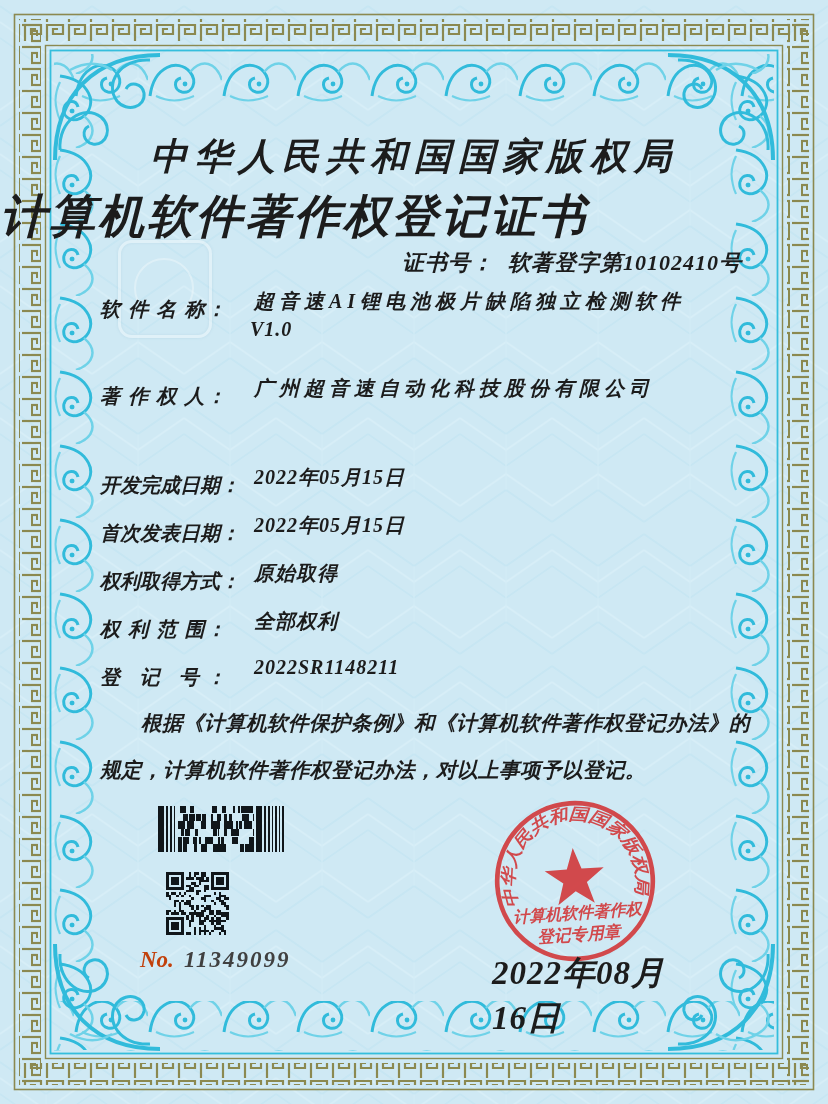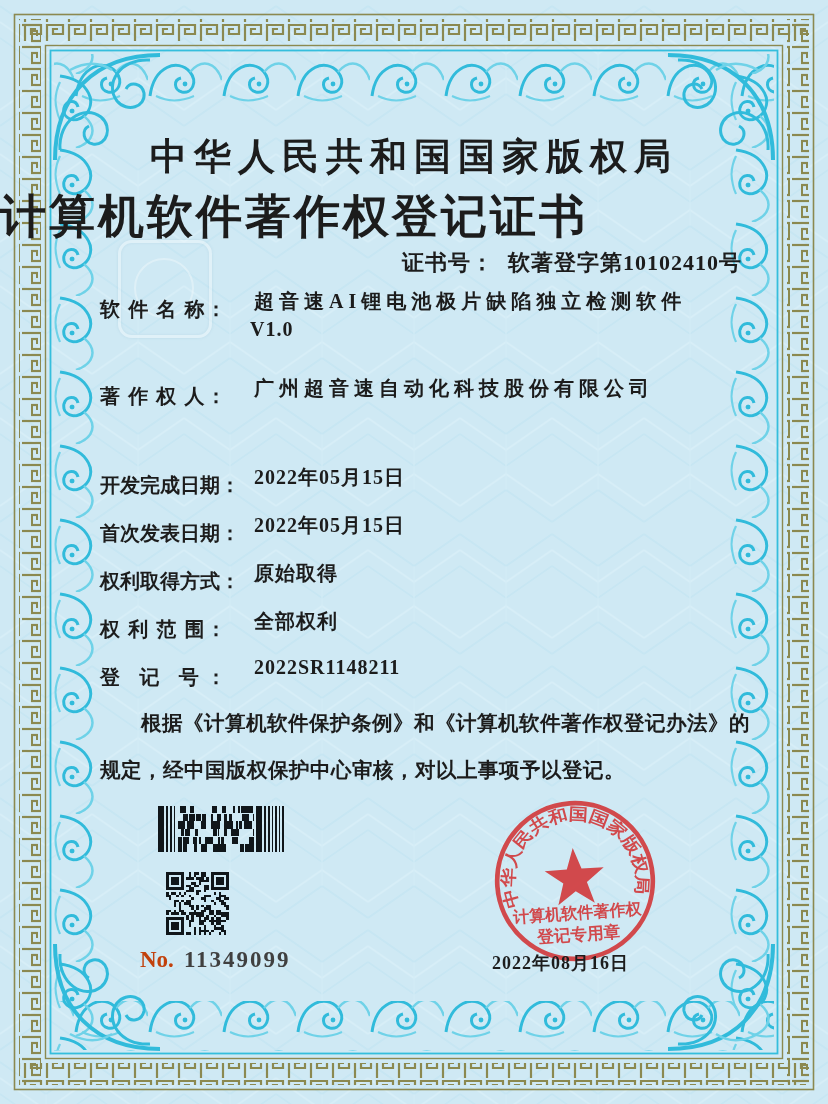--- a/index.html
+++ b/index.html
@@ -1,17 +1,17 @@
 <!DOCTYPE html>
 <html><head>
 <meta charset="utf-8">
 <style>
   html,body{margin:0;padding:0;}
   body{width:828px;height:1104px;background:#cfe9f4;font-family:"Liberation Serif","DejaVu Serif",serif;}
-  .cert{position:relative;width:828px;height:1104px;overflow:hidden;background:#cfe9f4;}
+  .cert{position:relative;width:828px;height:1104px;overflow:hidden;background:#cfe9f4;font-style:italic;}
   .deco{position:absolute;left:0;top:0;width:828px;height:1104px;pointer-events:none;}
   .content{position:absolute;left:0;top:0;width:828px;height:1104px;z-index:3;color:#1c1c1c;}
 
   .authority{position:absolute;top:132px;left:0;width:828px;text-align:center;
     font-size:37px;font-weight:700;letter-spacing:7px;}
   .cert-title{position:absolute;top:186px;left:0;width:676px;text-align:left;
     font-size:46px;font-weight:700;letter-spacing:3px;}
   .certno{position:absolute;top:248px;right:86px;font-size:22px;font-weight:700;letter-spacing:1px;}
   .certno .lbl{margin-right:14px;}
 
@@ -29,21 +29,21 @@
 
   .barcode{position:absolute;left:158px;top:806px;width:128px;height:46px;}
   .qrcode{position:absolute;left:166px;top:872px;width:63px;height:63px;}
 
   .serial{position:absolute;left:140px;top:947px;font-size:23px;}
   .serial .no{color:#c2410c;font-weight:600;margin-right:10px;}
   .serial .num{color:#404040;letter-spacing:2px;font-weight:600;}
 
   .seal{position:absolute;left:492px;top:798px;width:166px;height:166px;opacity:.92;
     mix-blend-mode:multiply;transform:rotate(-4deg);}
-  .issue-date{position:absolute;left:492px;top:951px;width:200px;font-size:18px;
+  .issue-date{position:absolute;left:492px;top:951px;width:200px;font-size:33px;
     font-weight:700;letter-spacing:1px;}
 
   .emboss{position:absolute;left:118px;top:240px;width:88px;height:92px;
     border:3px solid rgba(255,255,255,.55);border-radius:14px;opacity:.65;
     box-shadow:0 0 3px rgba(125,175,200,.35), inset 0 0 3px rgba(125,175,200,.3);}
   .emboss::after{content:"";position:absolute;left:13px;top:15px;width:56px;height:56px;
     border:2px solid rgba(255,255,255,.5);border-radius:50%;}
 </style>
 </head>
 <body>
@@ -149,21 +149,21 @@
       <span class="fvalue">全部权利</span>
     </div>
 
     <div class="row" style="top:656px">
       <span class="flabel">登  记  号：</span>
       <span class="fvalue">2022SR1148211</span>
     </div>
 
     <div class="statement">
       <div class="l1">根据《计算机软件保护条例》和《计算机软件著作权登记办法》的</div>
-      <div class="l2">规定，经中国版权保护中心审核，对以上事项予以登记。</div>
+      <div class="l2">规定，计算机软件著作权登记办法，对以上事项予以登记。</div>
     </div>
 
     <svg class="barcode" viewBox="0 0 128 46" shape-rendering="crispEdges">
         <rect x="0" y="0" width="6" height="46" fill="#10161a"></rect>
         <rect x="8" y="0" width="2" height="46" fill="#10161a"></rect>
         <rect x="12" y="0" width="2" height="46" fill="#10161a"></rect>
         <rect x="16" y="0" width="1" height="46" fill="#10161a"></rect>
         <rect x="21.500550709432247" y="0" width="2.0544877238545975" height="7.2" fill="#10161a"></rect>
         <rect x="23.733689539708983" y="0" width="3.877721522393507" height="7.2" fill="#10161a"></rect>
         <rect x="31.56551193006593" y="0" width="4.085904969249808" height="7.2" fill="#10161a"></rect>

